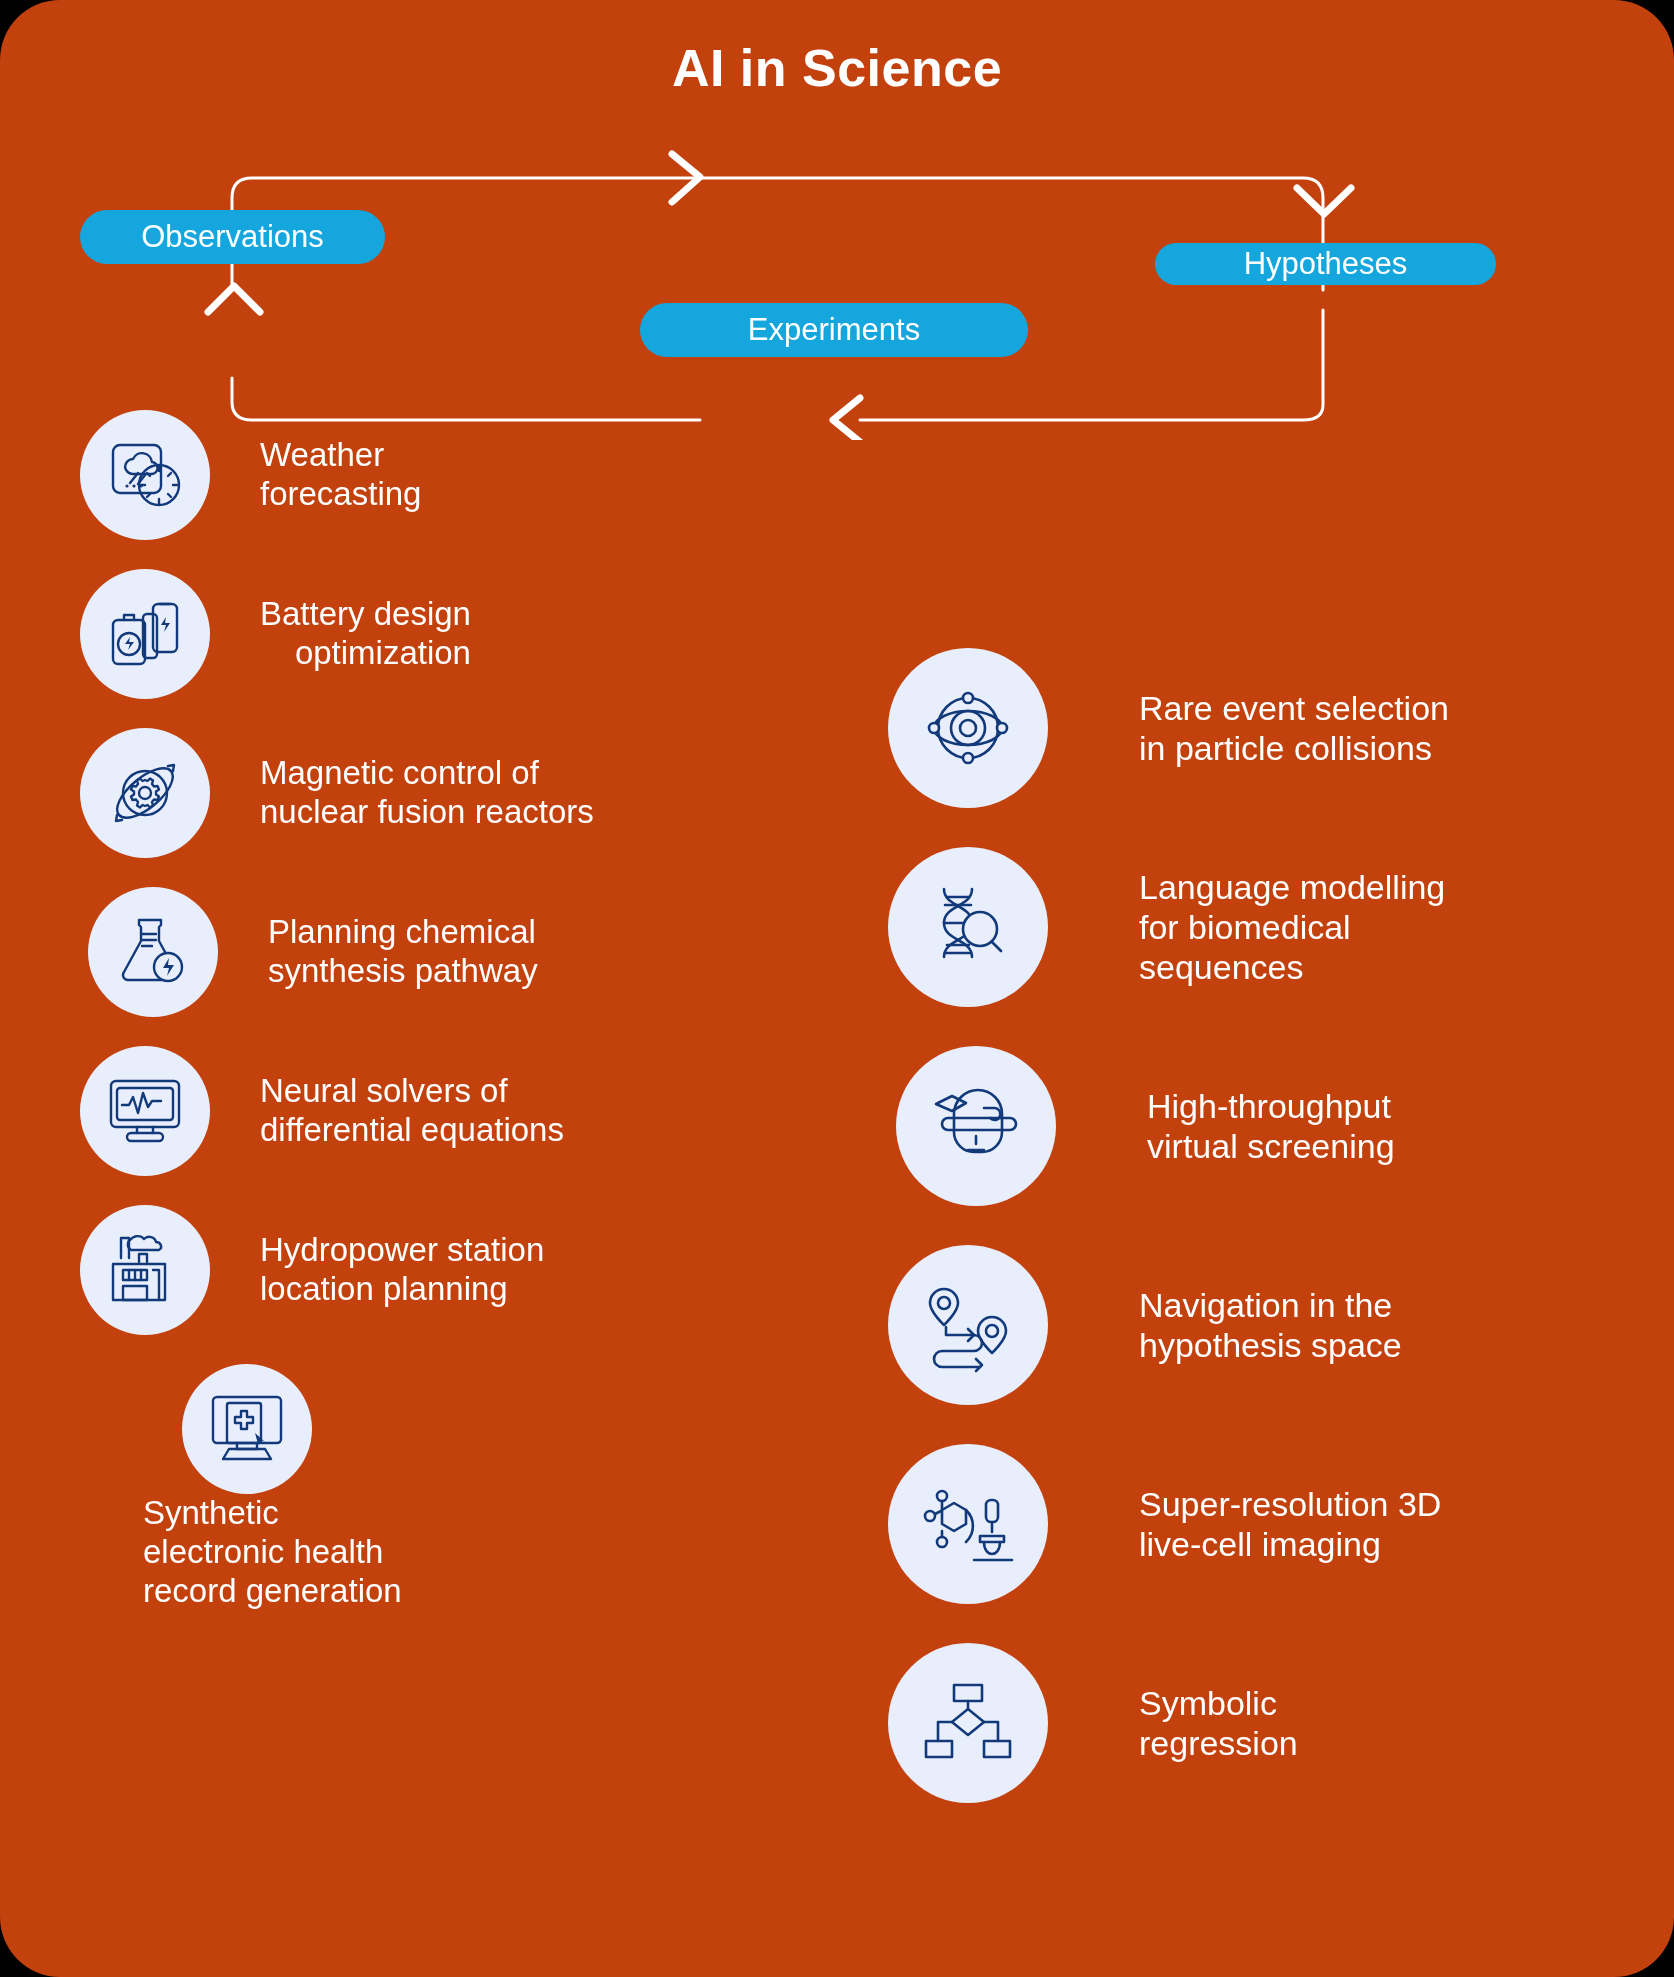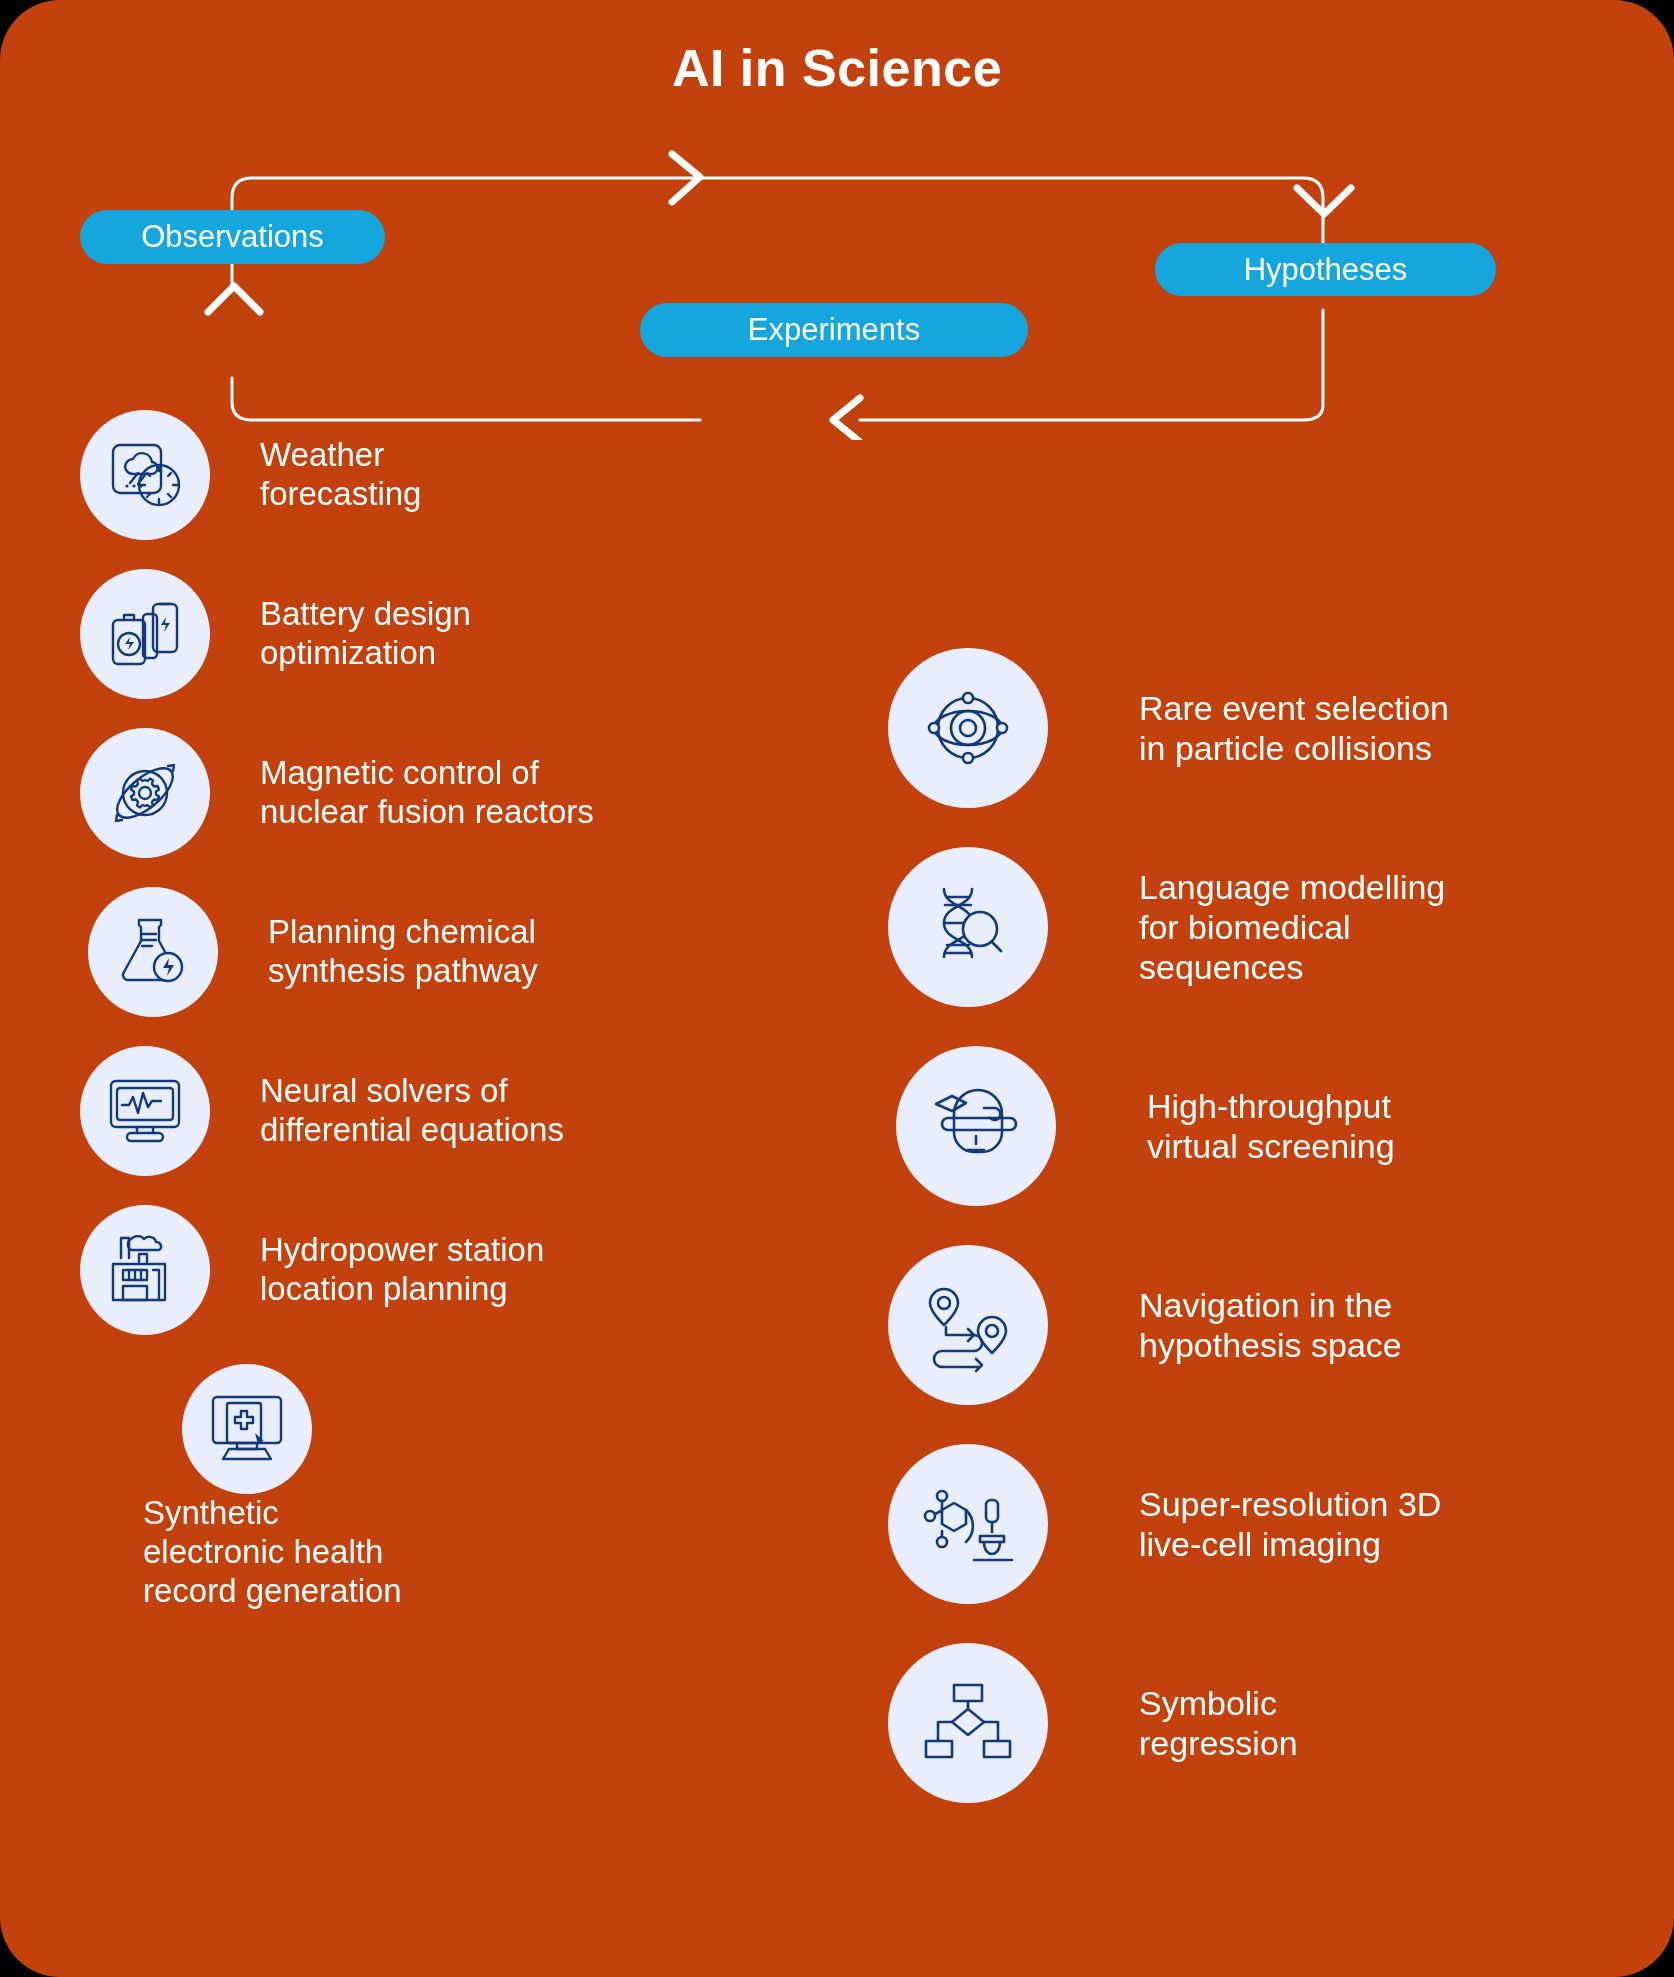--- a/index.html
+++ b/index.html
@@ -47,21 +47,21 @@
     background: #15a6dd;
     color: #ffffff;
     border-radius: 40px;
     font-size: 31px;
     display: flex;
     align-items: center;
     justify-content: center;
     white-space: nowrap;
   }
   #pill-observations { left: 80px;  top: 210px; width: 305px; height: 54px; }
-  #pill-hypotheses   { left: 1155px; top: 243px; width: 341px; height: 53px; }
+  #pill-hypotheses   { left: 1155px; top: 243px; width: 341px; height: 42px; }
   #pill-experiments  { left: 640px;  top: 303px; width: 388px; height: 54px; }
 
   
   .col { position: absolute; }
   #col-left  { left: 80px;  top: 396px; width: 700px; }
   #col-right { left: 888px; top: 648px; width: 760px; }
 
   .item {
     position: absolute;
     display: flex;
@@ -137,21 +137,21 @@
           <circle cx="31" cy="53" r="1.6" fill="#123a7a" stroke="none"></circle>
           <circle cx="38" cy="53" r="1.6" fill="#123a7a" stroke="none"></circle>
           <circle cx="56" cy="52" r="20"></circle>
           <path d="M56 34v4M56 66v4M38 52h4M70 52h4M44 40l3 3M65 61l3 3M68 40l-3 3M47 61l-3 3"></path>
         </svg>
       </div>
       <div class="label">Weather
 forecasting</div>
     </div>
 
-    <div class="item" style="top:173px;left:0;">
+    <div class="item" style="top:173px;left:0;text-align:right;">
       <div class="bubble">
         <svg width="84" height="84" viewBox="0 0 84 84" fill="none" stroke="#123a7a" stroke-width="2.4" stroke-linecap="round" stroke-linejoin="round">
           <rect x="10" y="28" width="32" height="44" rx="5"></rect>
           <path d="M21 28v-5h10v5"></path>
           <circle cx="26" cy="52" r="11"></circle>
           <path d="M27 45l-5 7h5l-2 6 6-8h-5z" fill="#123a7a" stroke="none"></path>
           <rect x="40" y="22" width="14" height="44" rx="4"></rect>
           <rect x="50" y="12" width="24" height="48" rx="5"></rect>
           <path d="M57 12h10"></path>
           <path d="M63 25l-5 8h5l-2 7 6-9h-5z" fill="#123a7a" stroke="none"></path>

